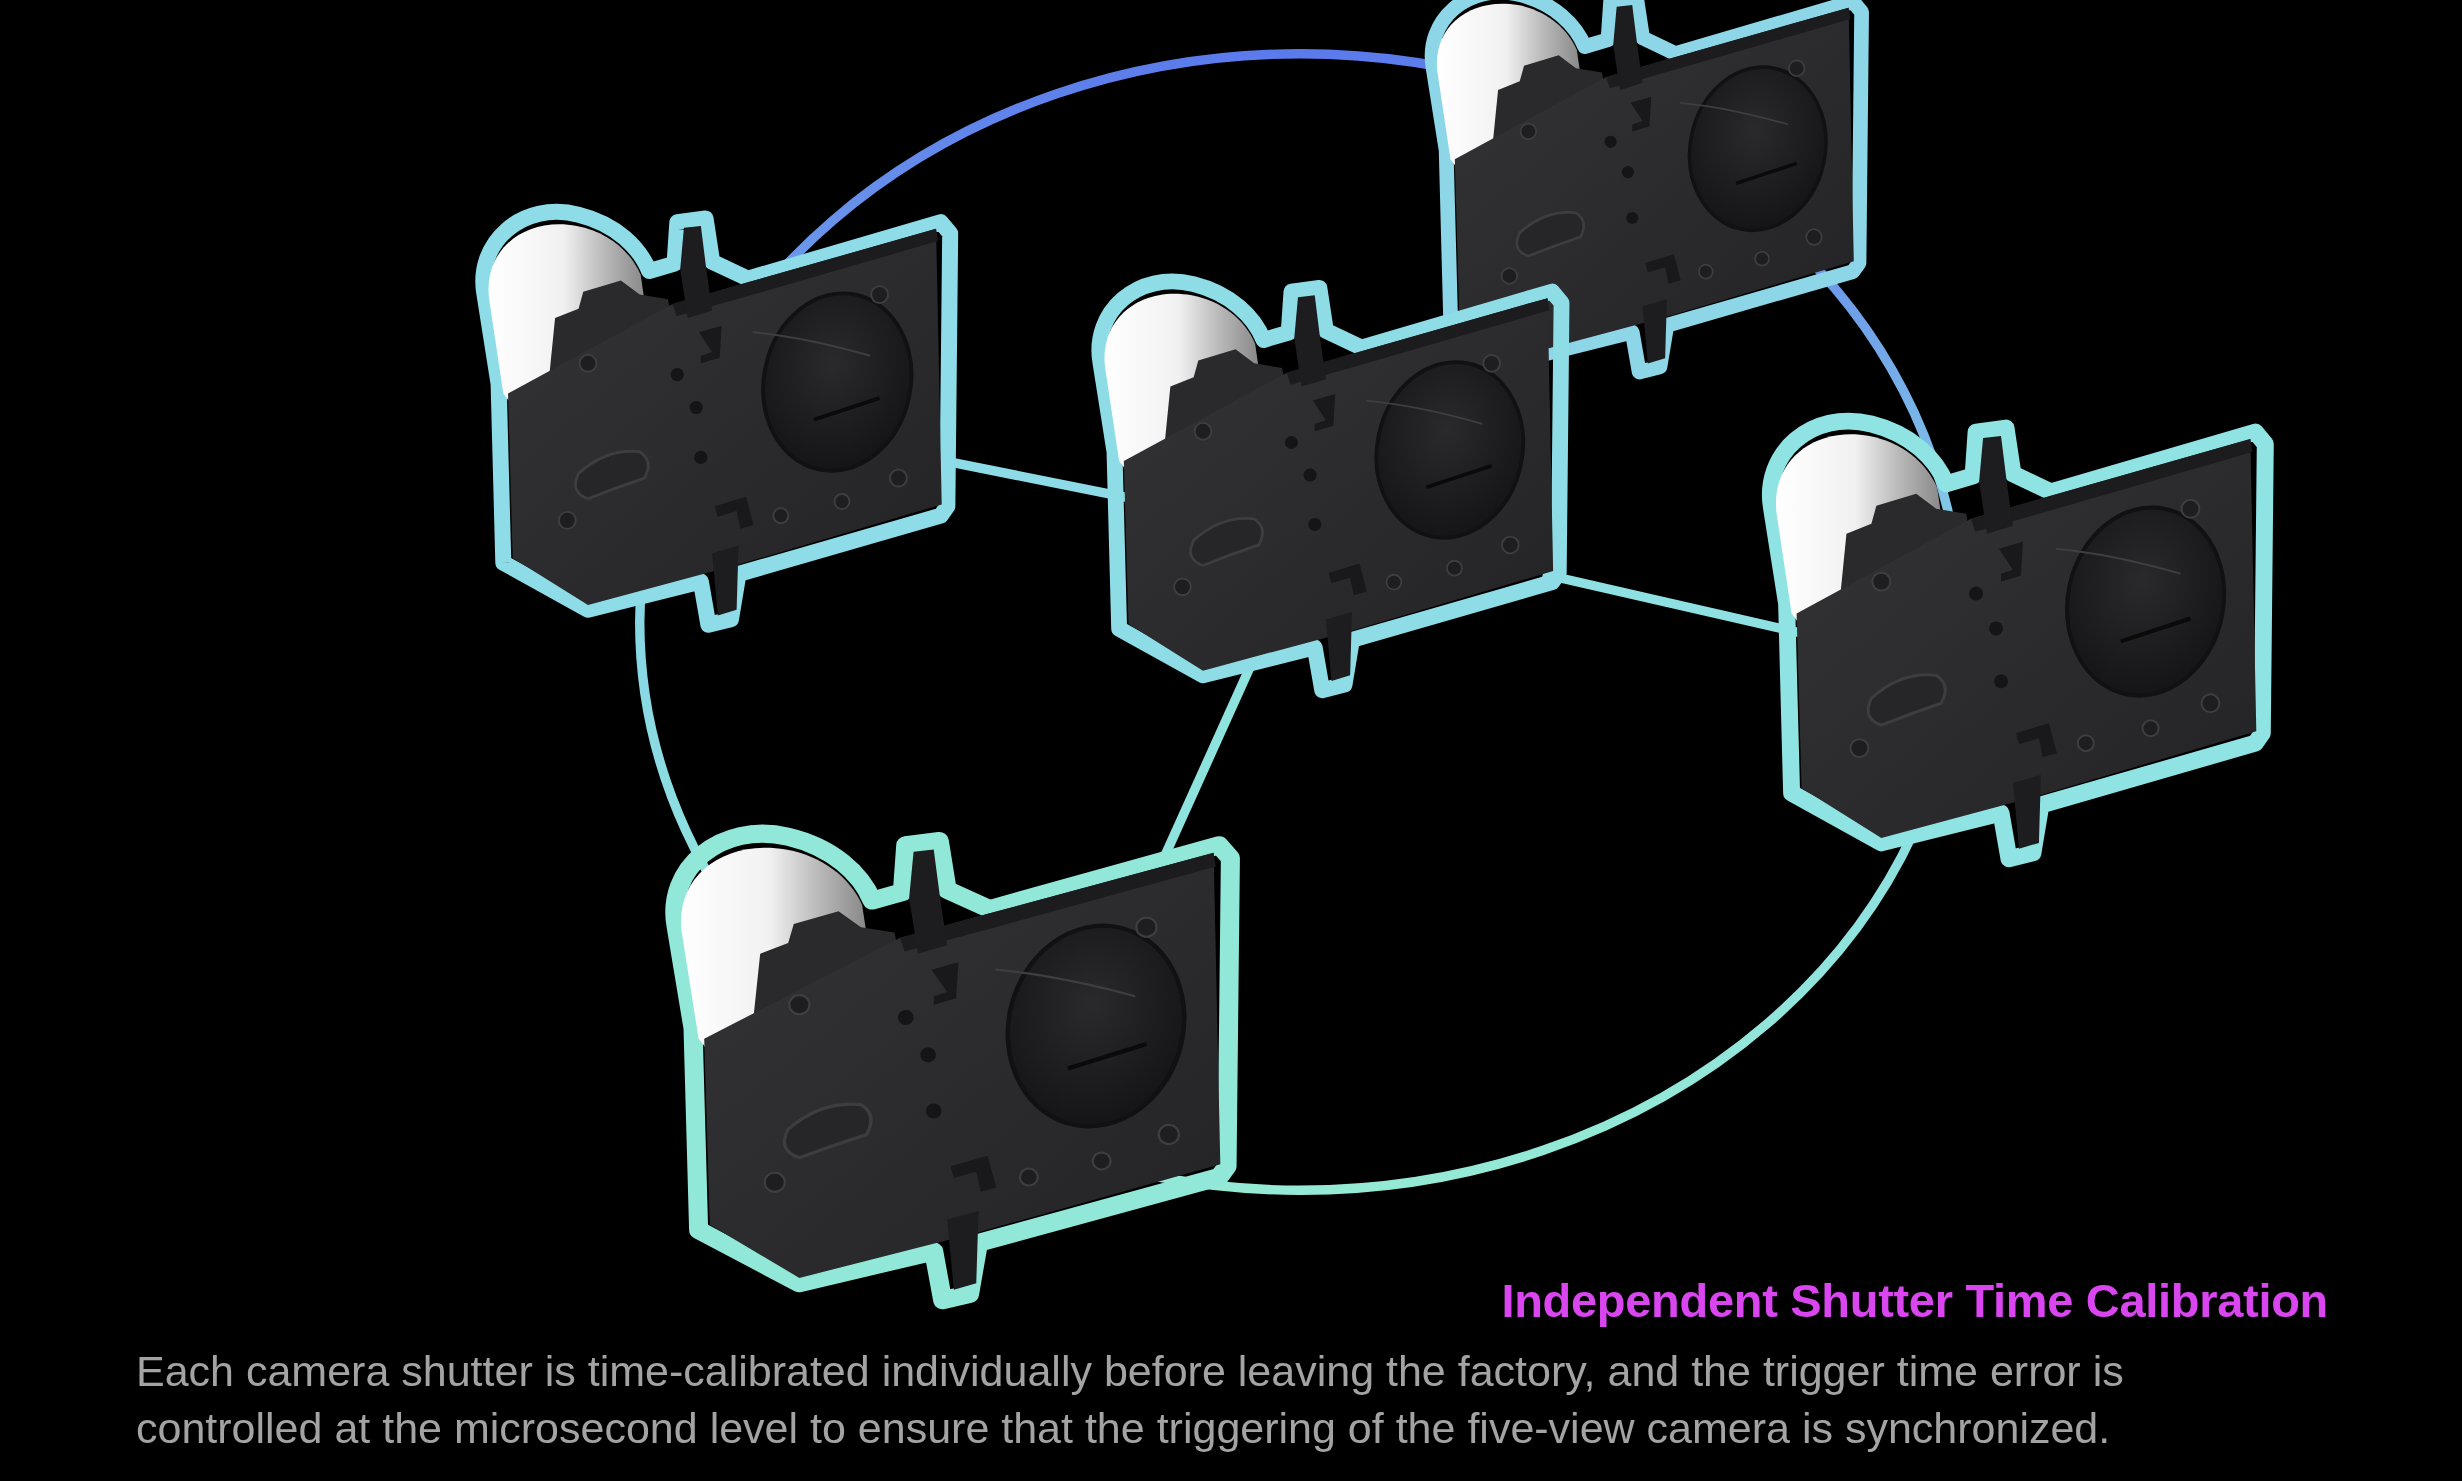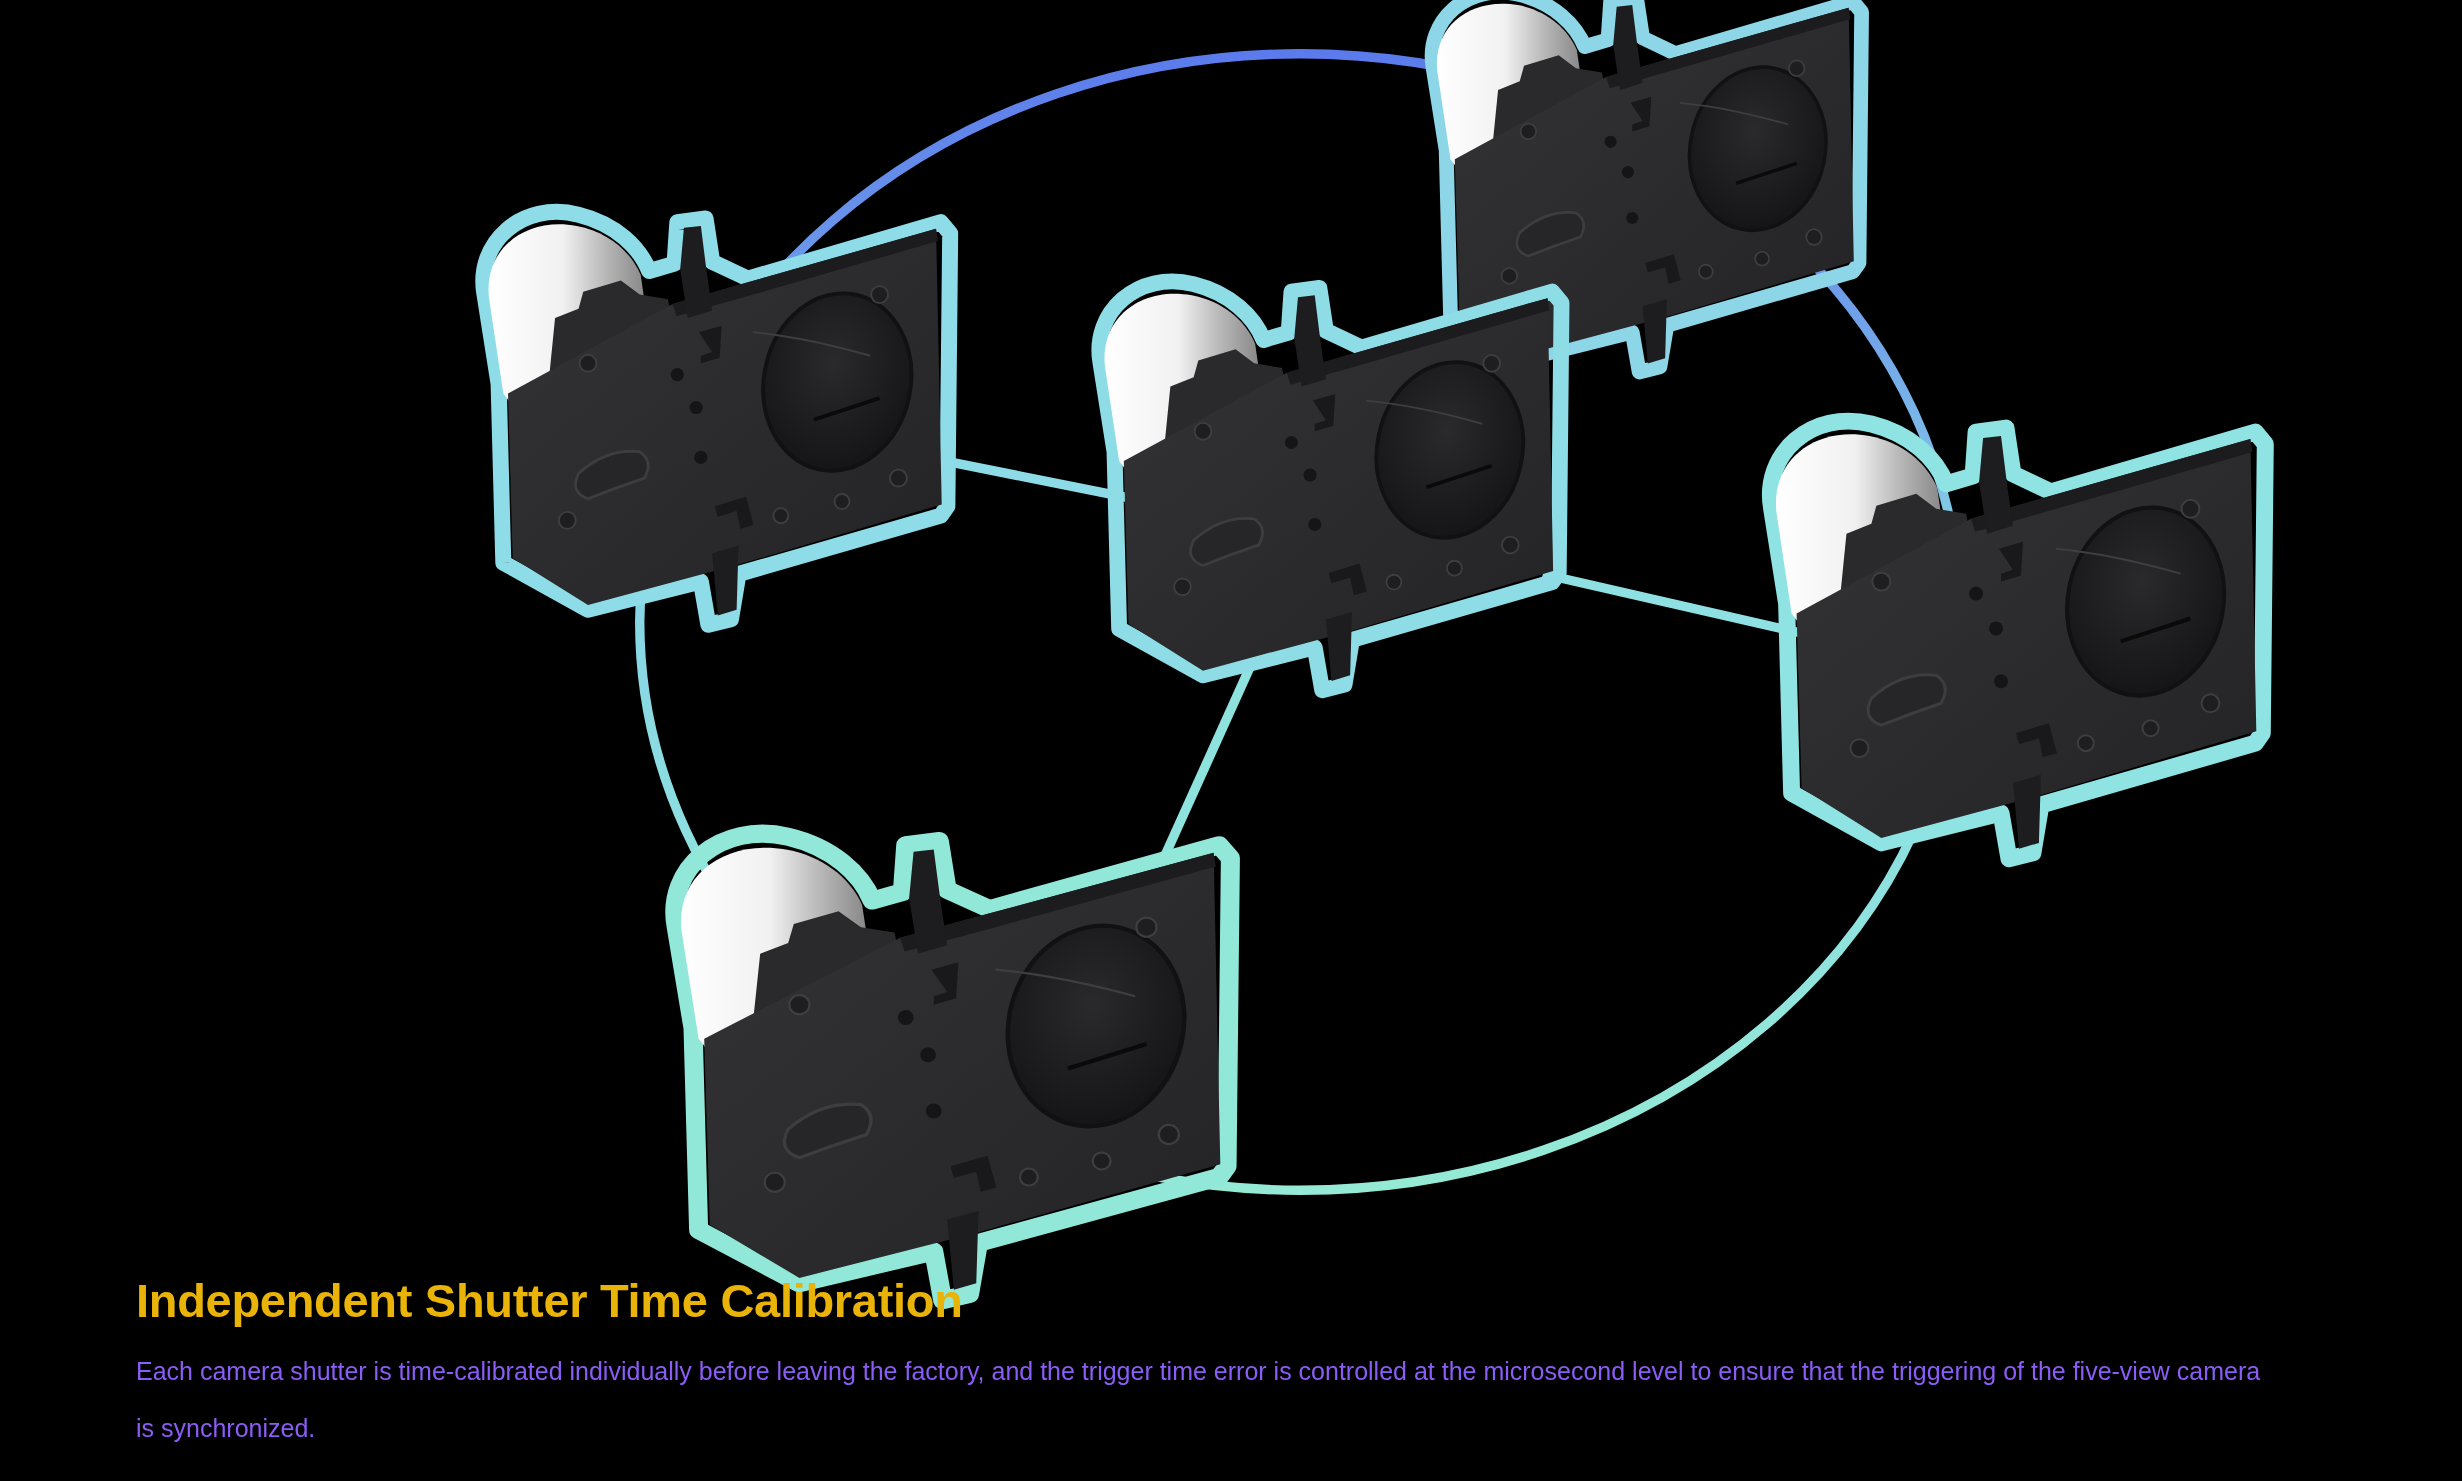--- a/index.html
+++ b/index.html
@@ -31,29 +31,30 @@
       top: 1272px;
       width: 2192px;
     }
     .caption h2 {
       margin: 0;
       font-family: "Liberation Sans", sans-serif;
       font-weight: 700;
       font-size: 47px;
       line-height: 58px;
       letter-spacing: -0.3px;
-      color: #eab308;
+      color: #d946ef;
+      text-align: right;
     }
     .caption p {
       margin: 13px 0 0 0;
       font-family: "Liberation Sans", sans-serif;
       font-weight: 400;
-      font-size: 25px;
+      font-size: 43px;
       line-height: 57px;
-      color: #8b5cf6;
+      color: #a3a3a3;
       width: 2126px;
     }
   </style>
 </head>
 <body>
 
 <div class="stage">
   <svg width="2462" height="1482" viewBox="0 0 2617 1575" xmlns="http://www.w3.org/2000/svg">
     <defs>
       <linearGradient id="ringGrad" x1="0" y1="0" x2="0" y2="1">

